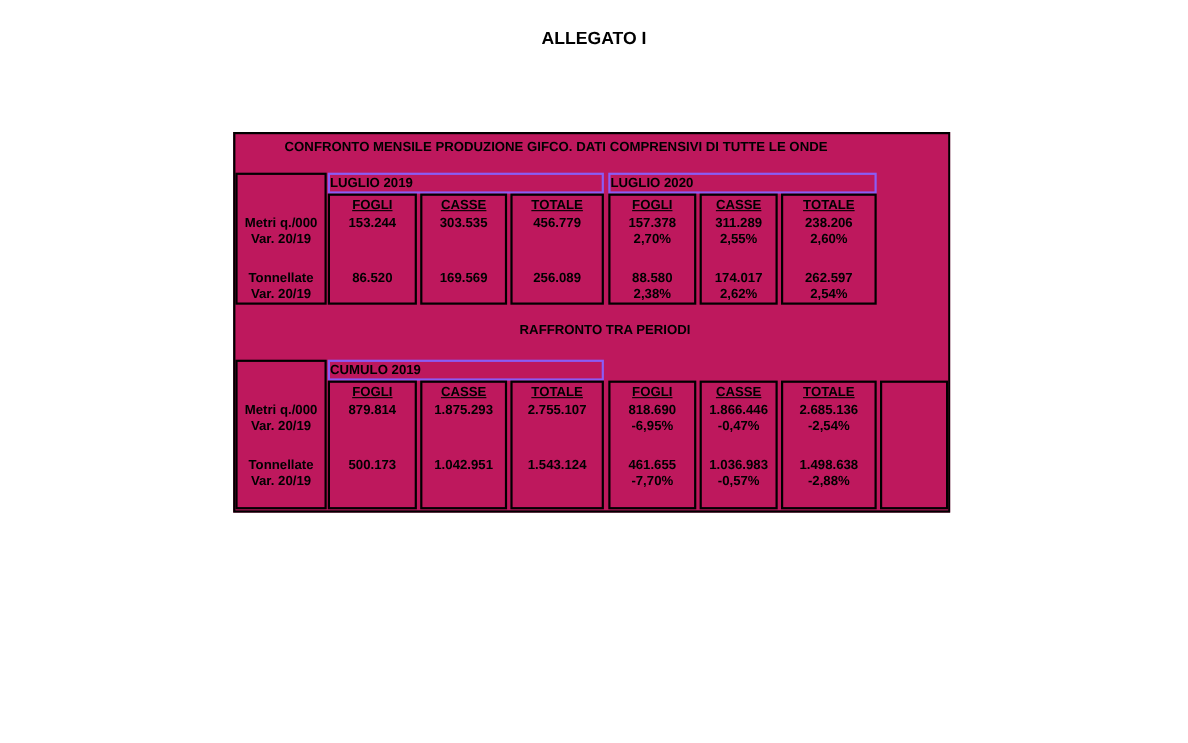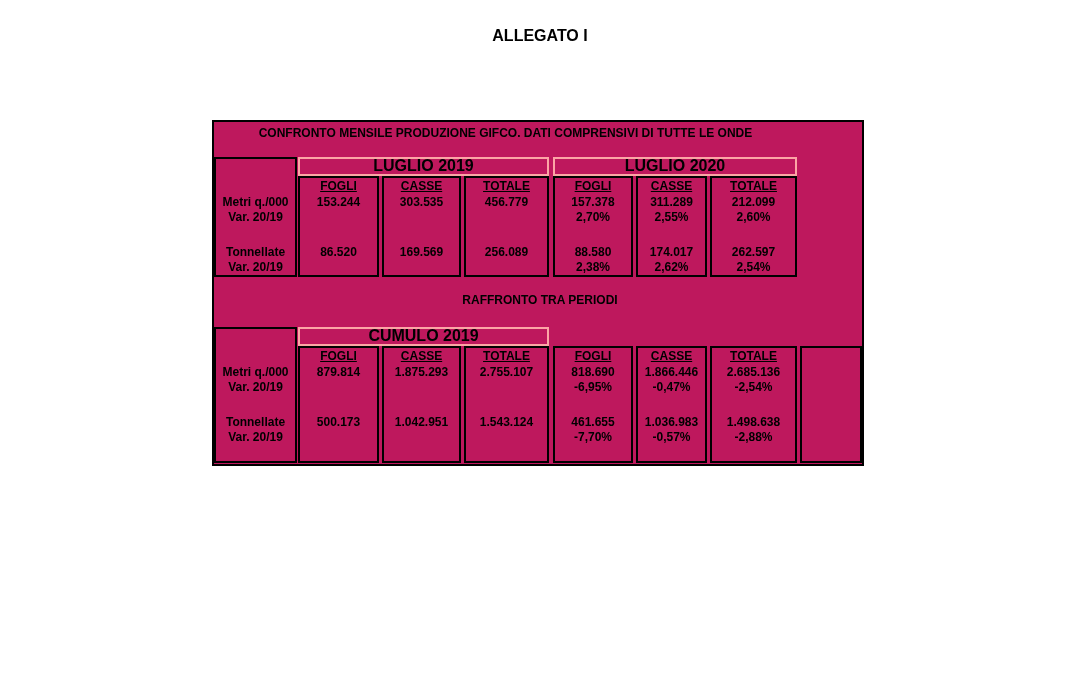--- a/index.html
+++ b/index.html
@@ -4,33 +4,33 @@
 <style>
   html,body{margin:0;padding:0;background:#fff;}
   .page{position:relative;width:864px;height:675px;background:#ffffff;overflow:hidden;
         font-family:"Liberation Sans", sans-serif;color:#000;}
   .attachment-title{position:absolute;top:27px;left:0;width:1080px;text-align:center;
         font-weight:bold;font-size:16px;}
   .outer-box{position:absolute;left:212px;top:120px;width:652px;height:346px;
         border:2px solid #000;box-sizing:border-box;background:#be185d;}
   .report-header{position:absolute;top:4px;left:0;width:583px;text-align:center;
         font-weight:bold;font-size:12px;line-height:15px;}
-  .divider-title{position:absolute;top:171px;left:2px;width:648px;
+  .divider-title{position:absolute;top:171px;left:12px;width:648px;
         box-sizing:border-box;text-align:center;font-weight:bold;font-size:12px;}
 
   .lbox{position:absolute;left:0;width:83px;border:2px solid #000;box-sizing:border-box;
         font-weight:bold;font-size:12px;text-align:center;overflow:hidden;}
   .lbox-t1{top:35px;height:120px;}
   .lbox-t2{top:205px;height:136px;}
   .lsp{height:36px;}
   .lrow{height:15px;line-height:15px;}
   .lgap{height:20px;}
 
-  .pb{position:absolute;border:2px solid #fca5a5;box-sizing:border-box;font-weight:bold;
-        font-size:16px;text-align:center;line-height:14px;overflow:hidden;}
+  .pb{position:absolute;border:2px solid #8b5cf6;box-sizing:border-box;font-weight:bold;
+        font-size:12px;line-height:14px;overflow:hidden;}
   .pb-t1{top:35px;height:19px;}
   .pb-t2{top:205px;height:19px;}
   .pb-left{left:84px;width:251px;}
   .pb-right{left:339px;width:244px;}
 
   .colbox{position:absolute;border:2px solid #000;box-sizing:border-box;text-align:center;
         font-size:12px;overflow:hidden;}
   .t1{top:54px;height:101px;}
   .t2{top:224px;height:117px;}
   .cc-0{left:84px;width:81px;}
@@ -104,21 +104,21 @@
     <div class="colbox t1 cc-4">
       <div class="ch">CASSE</div>
       <div class="cv">311.289</div>
       <div class="cv">2,55%</div>
       <div class="csp"></div>
       <div class="cv">174.017</div>
       <div class="cv">2,62%</div>
     </div>
     <div class="colbox t1 cc-5">
       <div class="ch">TOTALE</div>
-      <div class="cv">212.099</div>
+      <div class="cv">238.206</div>
       <div class="cv">2,60%</div>
       <div class="csp"></div>
       <div class="cv">262.597</div>
       <div class="cv">2,54%</div>
     </div>
 
     <div class="divider-title">RAFFRONTO TRA PERIODI</div>
 
     <div class="lbox lbox-t2">
       <div class="lsp"></div>

